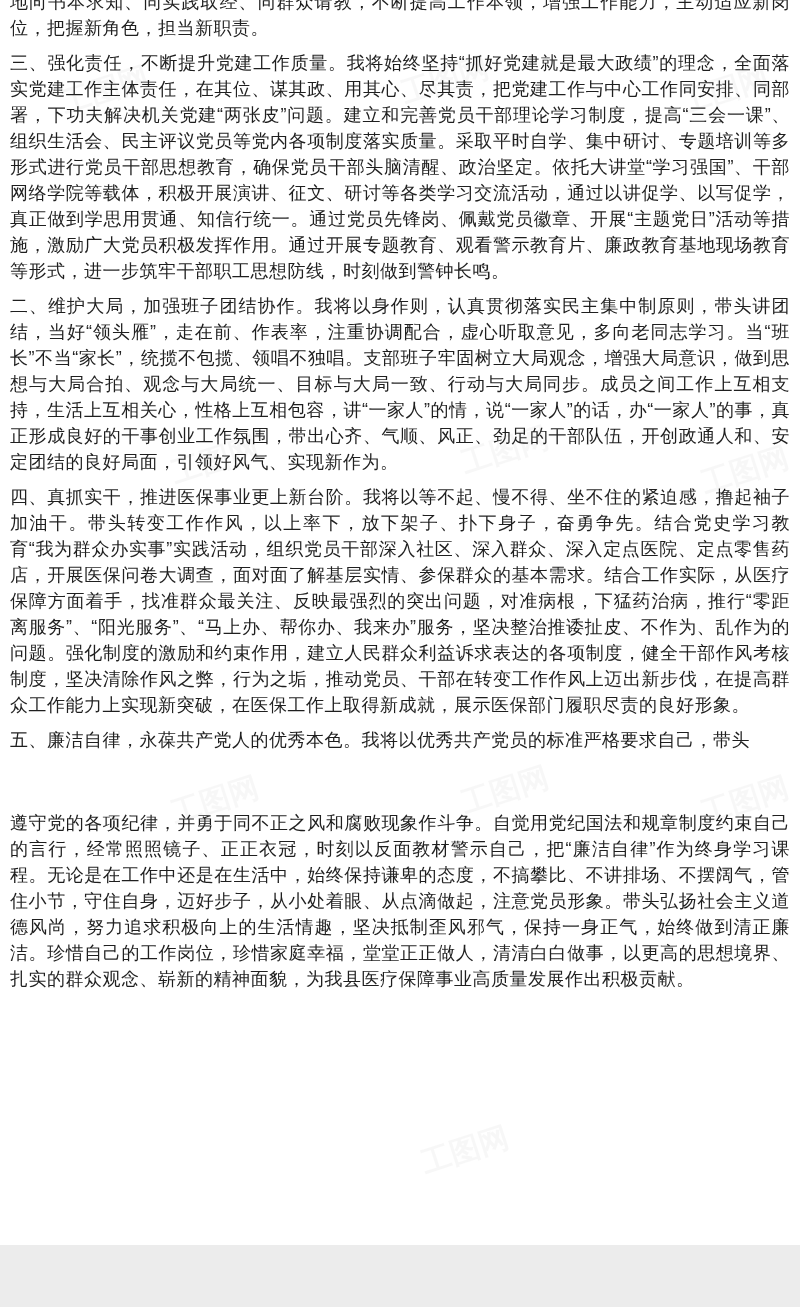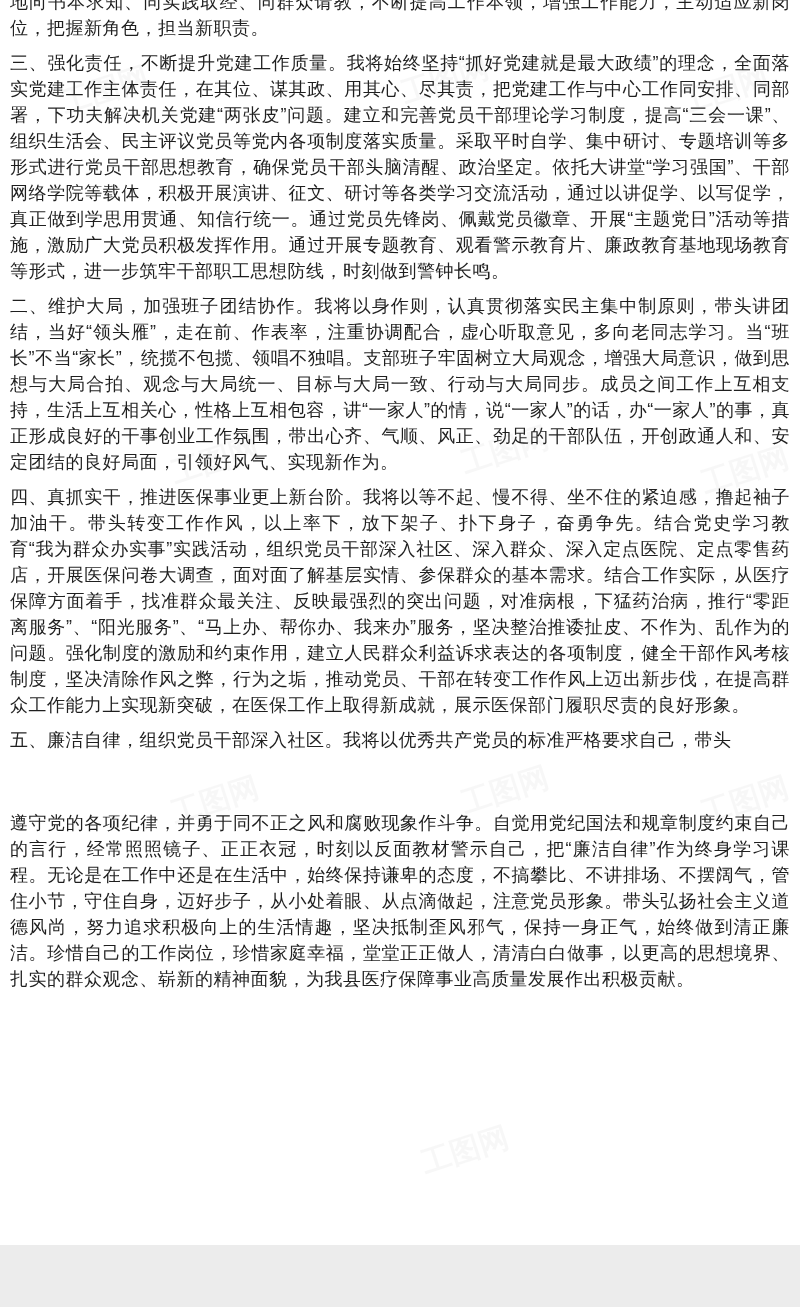--- a/index.html
+++ b/index.html
@@ -82,21 +82,21 @@
     <span class="wm" style="left:460px; top:770px;">工图网</span>
     <span class="wm" style="left:700px; top:780px;">工图网</span>
     <span class="wm" style="left:420px; top:1130px;">工图网</span>
   </div>
 
   <div class="content">
     <p class="para">地向书本求知、同实践取经、同群众请教，不断提高工作本领，增强工作能力，主动适应新岗位，把握新角色，担当新职责。</p>
     <p class="para">三、强化责任，不断提升党建工作质量。我将始终坚持“抓好党建就是最大政绩”的理念，全面落实党建工作主体责任，在其位、谋其政、用其心、尽其责，把党建工作与中心工作同安排、同部署，下功夫解决机关党建“两张皮”问题。建立和完善党员干部理论学习制度，提高“三会一课”、组织生活会、民主评议党员等党内各项制度落实质量。采取平时自学、集中研讨、专题培训等多形式进行党员干部思想教育，确保党员干部头脑清醒、政治坚定。依托大讲堂“学习强国”、干部网络学院等载体，积极开展演讲、征文、研讨等各类学习交流活动，通过以讲促学、以写促学，真正做到学思用贯通、知信行统一。通过党员先锋岗、佩戴党员徽章、开展“主题党日”活动等措施，激励广大党员积极发挥作用。通过开展专题教育、观看警示教育片、廉政教育基地现场教育等形式，进一步筑牢干部职工思想防线，时刻做到警钟长鸣。</p>
     <p class="para">二、维护大局，加强班子团结协作。我将以身作则，认真贯彻落实民主集中制原则，带头讲团结，当好“领头雁”，走在前、作表率，注重协调配合，虚心听取意见，多向老同志学习。当“班长”不当“家长”，统揽不包揽、领唱不独唱。支部班子牢固树立大局观念，增强大局意识，做到思想与大局合拍、观念与大局统一、目标与大局一致、行动与大局同步。成员之间工作上互相支持，生活上互相关心，性格上互相包容，讲“一家人”的情，说“一家人”的话，办“一家人”的事，真正形成良好的干事创业工作氛围，带出心齐、气顺、风正、劲足的干部队伍，开创政通人和、安定团结的良好局面，引领好风气、实现新作为。</p>
     <p class="para">四、真抓实干，推进医保事业更上新台阶。我将以等不起、慢不得、坐不住的紧迫感，撸起袖子加油干。带头转变工作作风，以上率下，放下架子、扑下身子，奋勇争先。结合党史学习教育“我为群众办实事”实践活动，组织党员干部深入社区、深入群众、深入定点医院、定点零售药店，开展医保问卷大调查，面对面了解基层实情、参保群众的基本需求。结合工作实际，从医疗保障方面着手，找准群众最关注、反映最强烈的突出问题，对准病根，下猛药治病，推行“零距离服务”、“阳光服务”、“马上办、帮你办、我来办”服务，坚决整治推诿扯皮、不作为、乱作为的问题。强化制度的激励和约束作用，建立人民群众利益诉求表达的各项制度，健全干部作风考核制度，坚决清除作风之弊，行为之垢，推动党员、干部在转变工作作风上迈出新步伐，在提高群众工作能力上实现新突破，在医保工作上取得新成就，展示医保部门履职尽责的良好形象。</p>
-    <p class="para">五、廉洁自律，组织党员干部深入社区。我将以优秀共产党员的标准严格要求自己，带头</p>
+    <p class="para">五、廉洁自律，永葆共产党人的优秀本色。我将以优秀共产党员的标准严格要求自己，带头</p>
 
     <div class="page-gap"></div>
 
     <p class="para">遵守党的各项纪律，并勇于同不正之风和腐败现象作斗争。自觉用党纪国法和规章制度约束自己的言行，经常照照镜子、正正衣冠，时刻以反面教材警示自己，把“廉洁自律”作为终身学习课程。无论是在工作中还是在生活中，始终保持谦卑的态度，不搞攀比、不讲排场、不摆阔气，管住小节，守住自身，迈好步子，从小处着眼、从点滴做起，注意党员形象。带头弘扬社会主义道德风尚，努力追求积极向上的生活情趣，坚决抵制歪风邪气，保持一身正气，始终做到清正廉洁。珍惜自己的工作岗位，珍惜家庭幸福，堂堂正正做人，清清白白做事，以更高的思想境界、扎实的群众观念、崭新的精神面貌，为我县医疗保障事业高质量发展作出积极贡献。</p>
   </div>
 
   <div class="bottom-strip"></div>
 
 </div>
 

